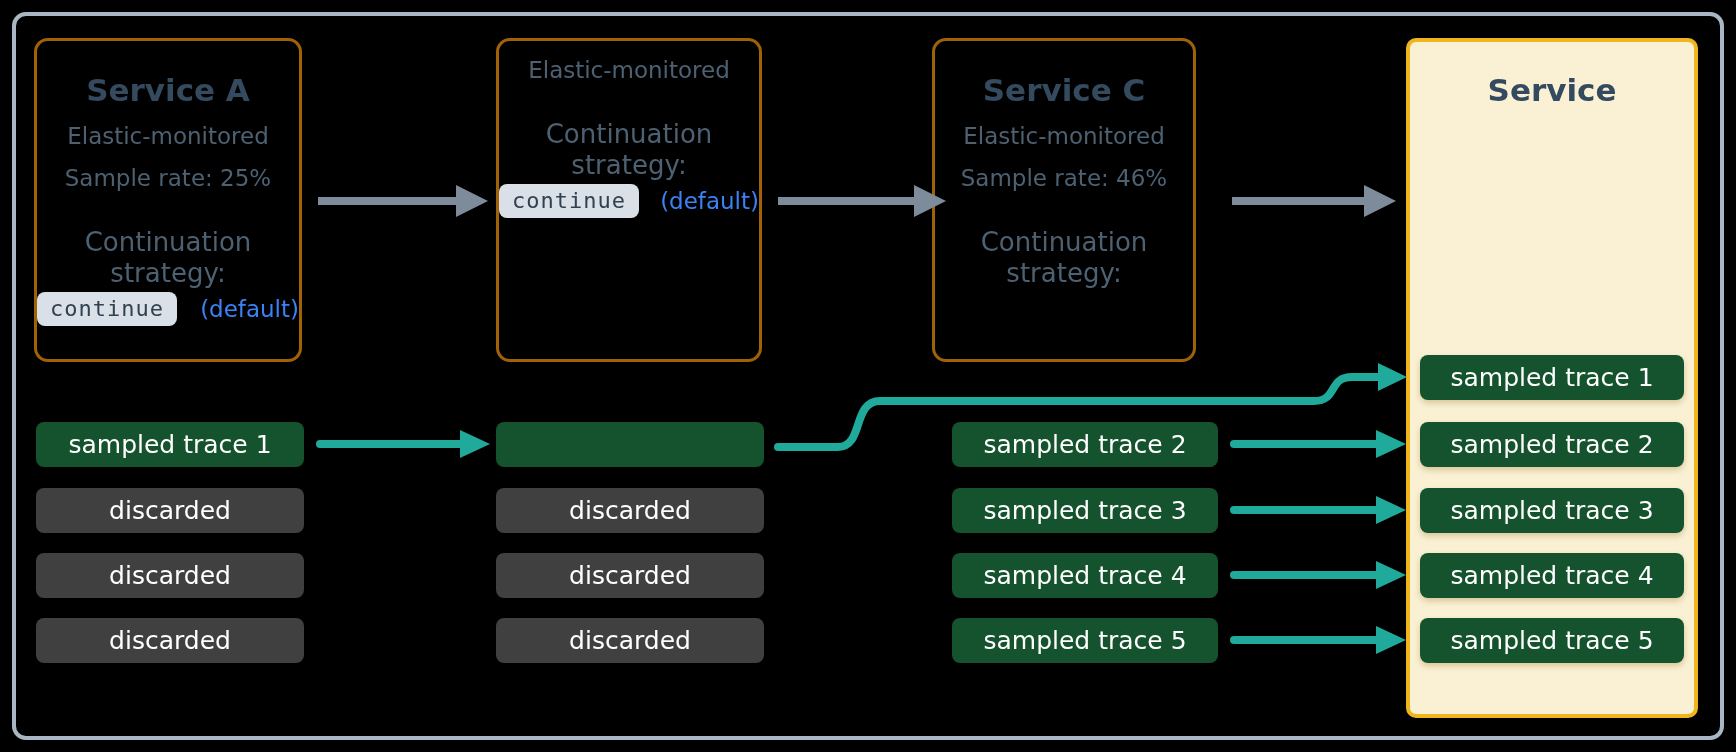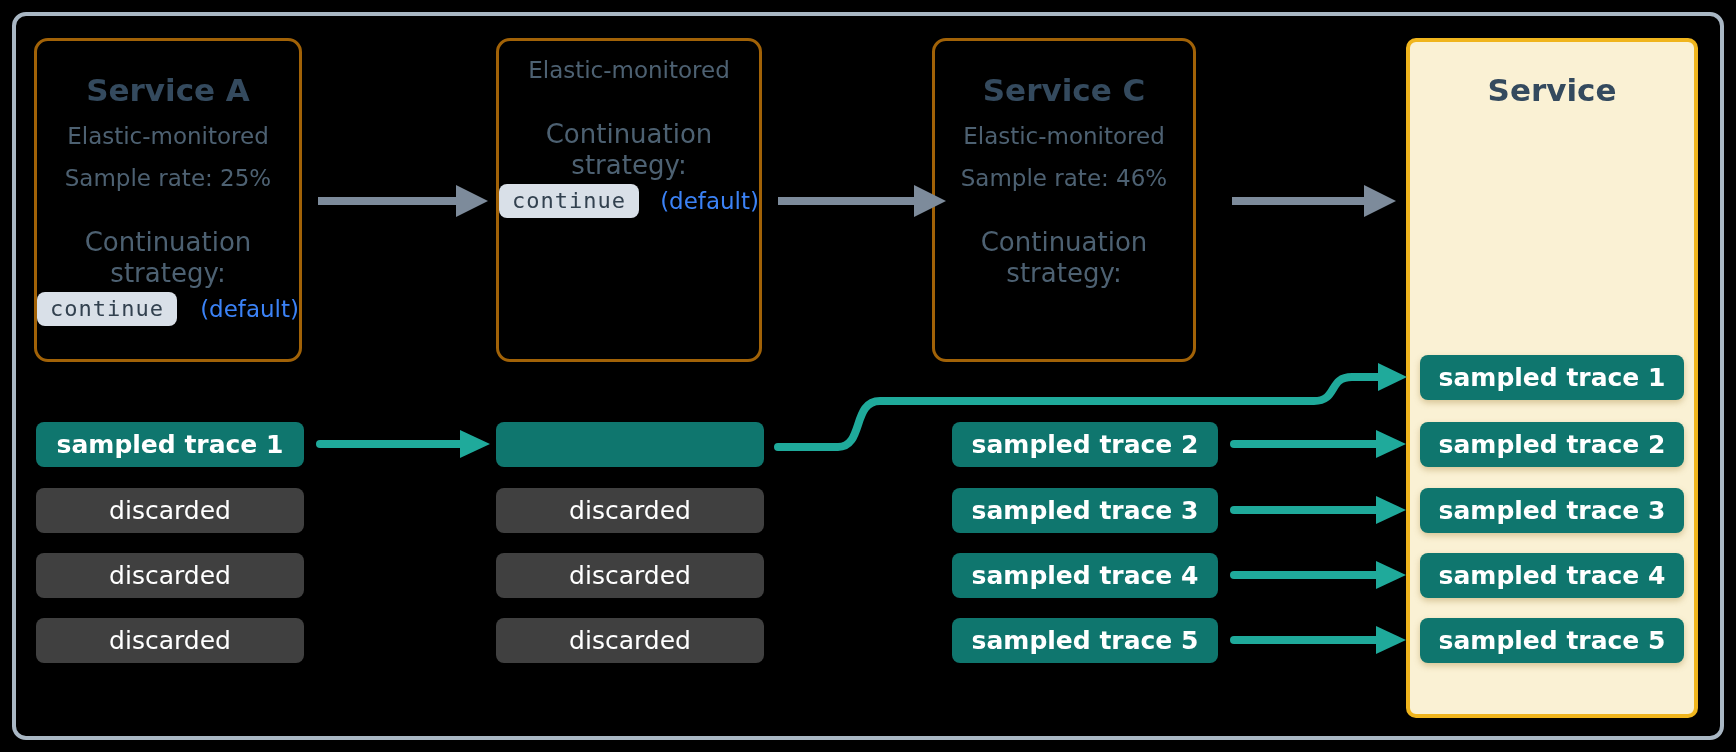--- a/index.html
+++ b/index.html
@@ -108,21 +108,21 @@
     position: absolute;
     height: 45px;
     border-radius: 8px;
     display: flex;
     align-items: center;
     justify-content: center;
     color: #ffffff;
     font-size: 25px;
     box-sizing: border-box;
   }
-  .pill.teal { background: #0f766e; font-weight: bold; }
+  .pill.teal { background: #14532d; }
   .pill.red  { background: #404040; }
   .pill.in-result { box-shadow: 0 3px 6px rgba(151,116,38,0.35); }
   .col-a { left: 36px;   width: 268px; }
   .col-b { left: 496px;  width: 268px; }
   .col-c { left: 952px;  width: 266px; }
   .col-r { left: 1420px; width: 264px; }
   .row-1 { top: 355px; }
   .row-2 { top: 422px; }
   .row-3 { top: 488px; }
   .row-4 { top: 553px; }

